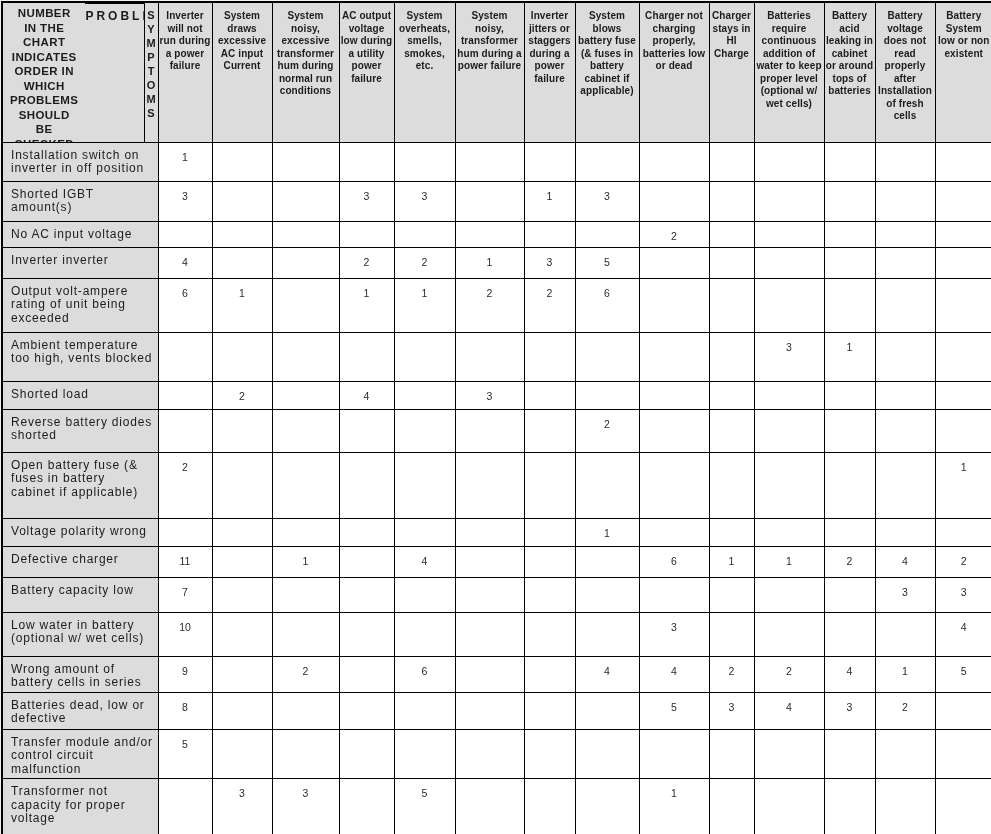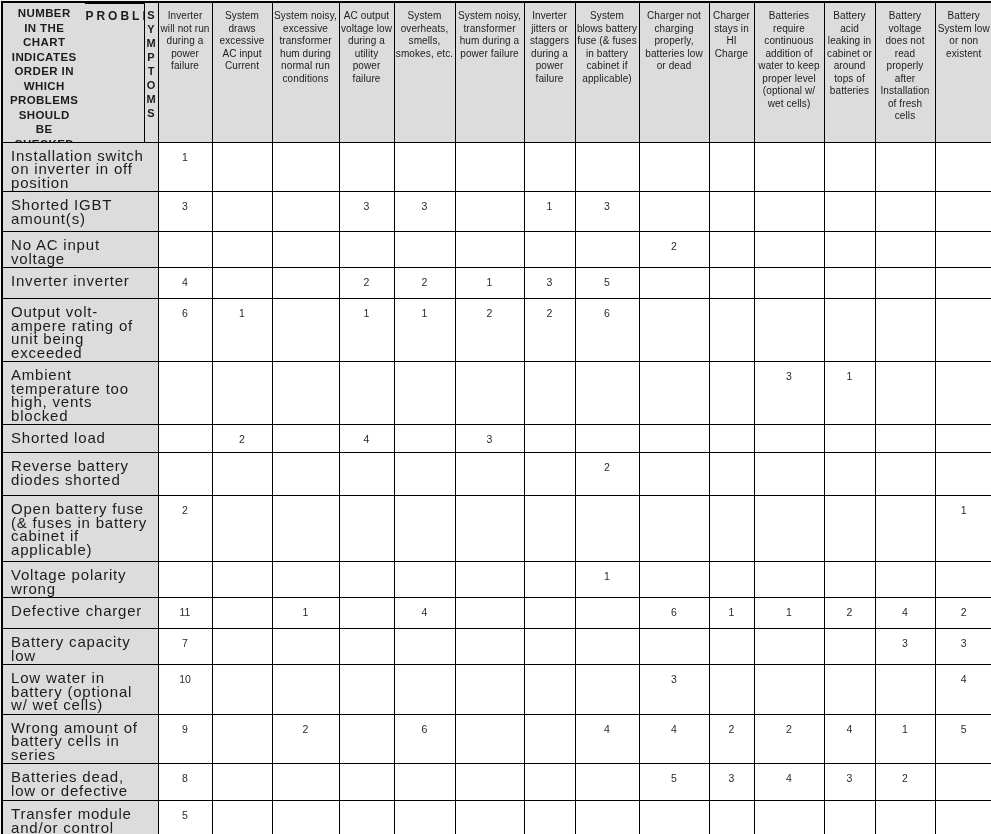--- a/index.html
+++ b/index.html
@@ -70,32 +70,32 @@
     display: block;
     text-align: center;
     font-weight: bold;
     font-size: 11px;
     line-height: 14px;
   }
   th.sym-head {
     background: var(--header-bg);
     vertical-align: top;
     padding: 7px 1px 4px 1px;
-    font-weight: normal;
+    font-weight: bold;
     font-size: 10px;
     line-height: 12.5px;
     text-align: center;
     letter-spacing: 0.1px;
   }
   td.problem {
     background: var(--header-bg);
     text-align: left;
     vertical-align: top;
     padding: 6px 4px 2px 8px;
-    font-size: 15px;
+    font-size: 12px;
     line-height: 13.5px;
     letter-spacing: 0.8px;
   }
   td.val {
     background: var(--cell-bg);
     text-align: center;
     vertical-align: top;
     padding-top: 8px;
     font-size: 10.5px;
     color: #2b2b2b;

